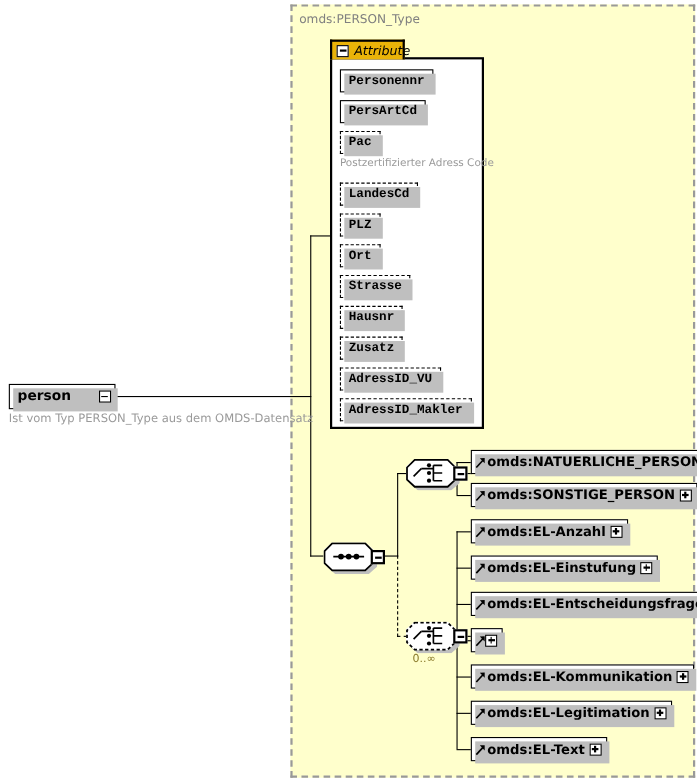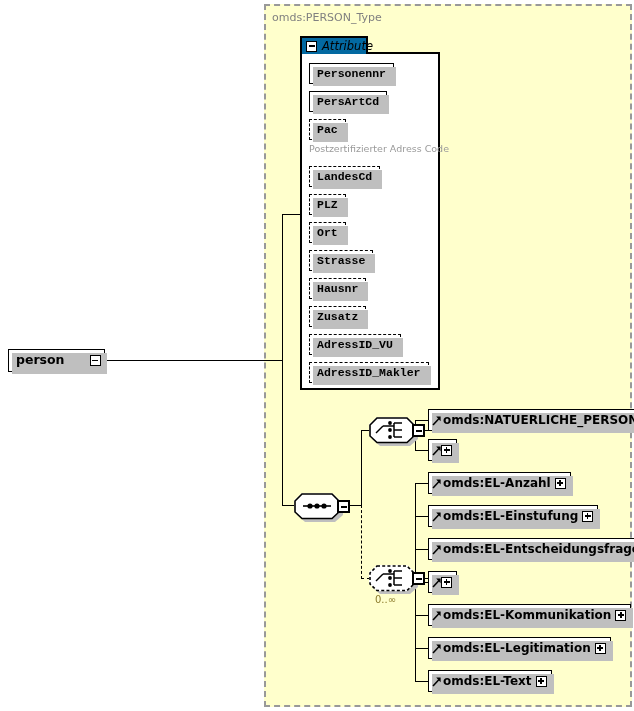--- a/index.html
+++ b/index.html
@@ -26,21 +26,21 @@
 
   
   .attr-panel{
     position:absolute;
     background:#ffffff;
     border:2px solid #000000;
     box-sizing:border-box;
   }
   .attr-tab{
     position:absolute;
-    background:#0369a1;
+    background:#eab308;
     border:2px solid #000000;
     border-bottom:none;
     box-sizing:border-box;
     display:flex;align-items:center;
     padding-left:4px;
     z-index:6;
   }
   .attr-tab .tab-text{
     font-style:italic;
     font-size:11.5px;
@@ -174,20 +174,21 @@
 
   <div class="ln h" style="left:282px;top:214px;width:18px;"></div>
 
   <div class="ln h" style="left:282px;top:505px;width:12px;"></div>
 
   <div class="node solid root-node" style="left:8px;top:349px;">
     <div class="shadow"></div>
     <span class="nlabel">person</span>
     <span class="toggle"></span>
   </div>
+  <div class="annot big" style="left:8px;top:375px;">Ist vom Typ PERSON_Type aus dem OMDS-Datensatz</div>
 
   <div class="attr-panel" style="left:300px;top:52px;width:140px;height:338px;"></div>
   <div class="attr-tab" style="left:300px;top:36px;width:68px;height:18px;">
     <span class="toggle"></span>
     <span class="tab-text">Attribute</span>
   </div>
 
   <div id="attr-host">
       <div class="node attr-node solid" style="left: 309px; top: 63px;">
         <div class="shadow"></div>
@@ -312,20 +313,21 @@
         <span class="nlabel">omds:NATUERLICHE_PERSON</span>
       </div>
       <div class="node solid el-node" style="left: 428px; top: 439px;">
         <div class="shadow"></div>
         <span class="ref-arrow">
           <svg width="9" height="12" viewBox="0 0 9 12">
             <line x1="1" y1="10" x2="7.5" y2="3" stroke="#000" stroke-width="1.5"></line>
             <polygon points="8.6,1.4 8.6,6.2 4.2,1.6" fill="#000"></polygon>
           </svg>
         </span>
+        <span class="nlabel">omds:SONSTIGE_PERSON</span>
         <span class="toggle plus"></span>
       </div>
     </div>
   <div id="choice-el-host">
       <div class="node solid el-node" style="left: 428px; top: 472px;">
         <div class="shadow"></div>
         <span class="ref-arrow">
           <svg width="9" height="12" viewBox="0 0 9 12">
             <line x1="1" y1="10" x2="7.5" y2="3" stroke="#000" stroke-width="1.5"></line>
             <polygon points="8.6,1.4 8.6,6.2 4.2,1.6" fill="#000"></polygon>

